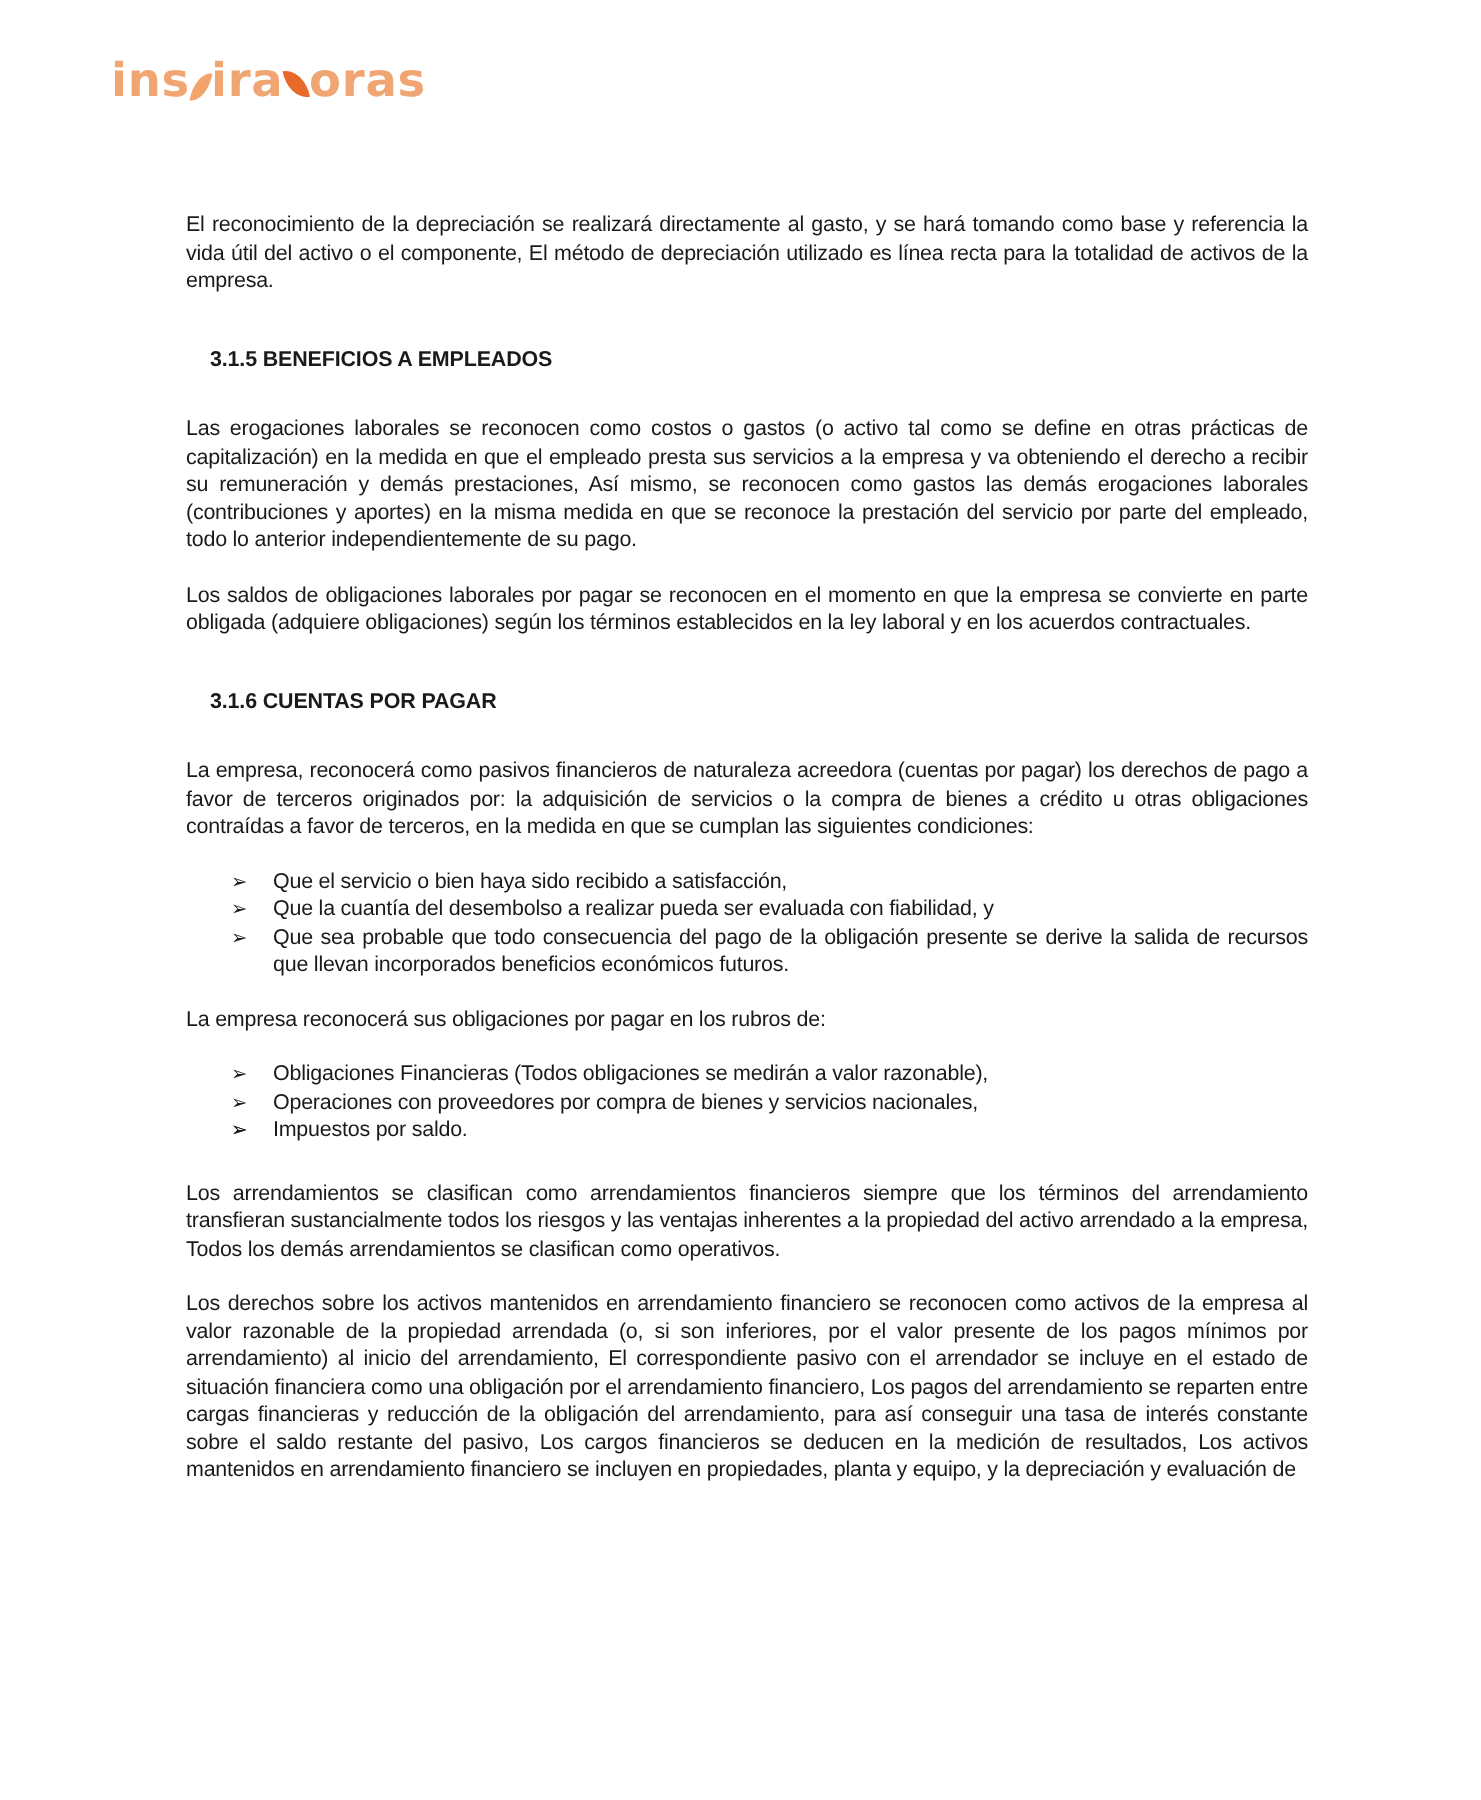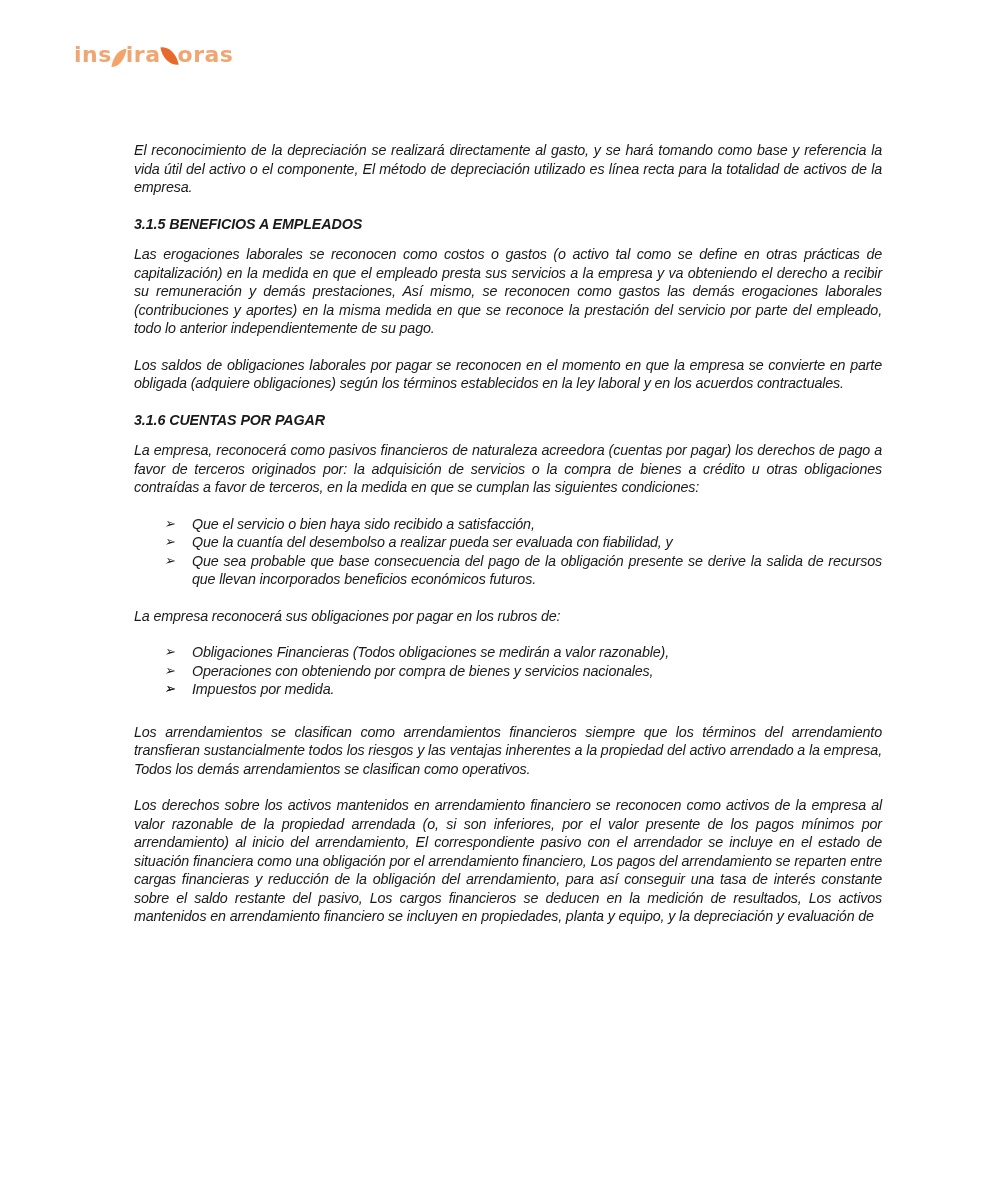--- a/index.html
+++ b/index.html
@@ -1,26 +1,26 @@
 <!DOCTYPE html>
 <html><head>
 <meta charset="utf-8">
 <style>
   html, body { margin: 0; padding: 0; background: #ffffff; }
   body { width: 987px; height: 1200px; position: relative; overflow: hidden;
          font-family: "Liberation Sans", sans-serif; color: #1a1a1a; }
   .logo { position: absolute; left: 74px; top: 34px; height: 40px;
-          font-family: "DejaVu Sans", sans-serif; font-weight: bold; font-size: 22px;
+          font-family: "DejaVu Sans", sans-serif; font-weight: bold; font-size: 31px;
           letter-spacing: 0.5px; color: #f0a672; display: flex; align-items: center; }
   .logo .leaf { display: inline-block; width: 15px; height: 20px; margin: 0 1px;
                 background: #e8692a; border-radius: 0 100% 0 100%; transform: rotate(-10deg); position: relative; top: 2px; }
   .logo .leaf.light { background: #f3a46b; border-radius: 100% 0 100% 0; transform: rotate(10deg); top: 4px; width: 12px; }
-  .content { position: absolute; left: 134px; top: 141px; width: 748px; font-style: italic; }
+  .content { position: absolute; left: 124px; top: 141px; width: 748px; }
   p { margin: 0; font-size: 14.3px; line-height: 18.5px; text-align: justify; letter-spacing: -0.15px; }
-  h2 { margin: 0; font-size: 14.3px; font-weight: bold; line-height: 18.5px; letter-spacing: -0.1px; }
+  h2 { margin: 16px; font-size: 14.3px; font-weight: bold; line-height: 18.5px; letter-spacing: -0.1px; }
   .gap-sm { height: 12px; }
   .gap-md { height: 18px; }
   ul { list-style: none; margin: 0; padding: 0 0 0 30px; }
   li { position: relative; padding-left: 28px; font-size: 14.3px; line-height: 18.5px; text-align: justify; letter-spacing: -0.15px; }
   li .bullet { position: absolute; left: 0; top: 0; font-size: 13px; }
 </style>
 </head>
 <body>
 
 <div class="logo">
@@ -42,30 +42,30 @@
   <p>Los saldos de obligaciones laborales por pagar se reconocen en el momento en que la empresa se convierte en parte obligada (adquiere obligaciones) según los términos establecidos en la ley laboral y en los acuerdos contractuales.</p>
   <div class="gap-md"></div>
 
   <h2>3.1.6 CUENTAS POR PAGAR</h2>
   <div class="gap-sm"></div>
   <p>La empresa, reconocerá como pasivos financieros de naturaleza acreedora (cuentas por pagar) los derechos de pago a favor de terceros originados por: la adquisición de servicios o la compra de bienes a crédito u otras obligaciones contraídas a favor de terceros, en la medida en que se cumplan las siguientes condiciones:</p>
   <div class="gap-md"></div>
   <ul>
     <li><span class="bullet">➢</span><span>Que el servicio o bien haya sido recibido a satisfacción,</span></li>
     <li><span class="bullet">➢</span><span>Que la cuantía del desembolso a realizar pueda ser evaluada con fiabilidad, y</span></li>
-    <li><span class="bullet">➢</span><span>Que sea probable que base consecuencia del pago de la obligación presente se derive la salida de recursos que llevan incorporados beneficios económicos futuros.</span></li>
+    <li><span class="bullet">➢</span><span>Que sea probable que todo consecuencia del pago de la obligación presente se derive la salida de recursos que llevan incorporados beneficios económicos futuros.</span></li>
   </ul>
   <div class="gap-md"></div>
   <p>La empresa reconocerá sus obligaciones por pagar en los rubros de:</p>
   <div class="gap-md"></div>
   <ul>
     <li><span class="bullet">➢</span><span>Obligaciones Financieras (Todos obligaciones se medirán a valor razonable),</span></li>
-    <li><span class="bullet">➢</span><span>Operaciones con obteniendo por compra de bienes y servicios nacionales,</span></li>
+    <li><span class="bullet">➢</span><span>Operaciones con proveedores por compra de bienes y servicios nacionales,</span></li>
     <li><span class="bullet">➢</span></li>
-    <li><span class="bullet">➢</span><span>Impuestos por medida.</span></li>
+    <li><span class="bullet">➢</span><span>Impuestos por saldo.</span></li>
   </ul>
   <div class="gap-sm"></div>
 
   <div class="gap-sm"></div>
   <p>Los arrendamientos se clasifican como arrendamientos financieros siempre que los términos del arrendamiento transfieran sustancialmente todos los riesgos y las ventajas inherentes a la propiedad del activo arrendado a la empresa, Todos los demás arrendamientos se clasifican como operativos.</p>
   <div class="gap-md"></div>
   <p>Los derechos sobre los activos mantenidos en arrendamiento financiero se reconocen como activos de la empresa al valor razonable de la propiedad arrendada (o, si son inferiores, por el valor presente de los pagos mínimos por arrendamiento) al inicio del arrendamiento, El correspondiente pasivo con el arrendador se incluye en el estado de situación financiera como una obligación por el arrendamiento financiero, Los pagos del arrendamiento se reparten entre cargas financieras y reducción de la obligación del arrendamiento, para así conseguir una tasa de interés constante sobre el saldo restante del pasivo, Los cargos financieros se deducen en la medición de resultados, Los activos mantenidos en arrendamiento financiero se incluyen en propiedades, planta y equipo, y la depreciación y evaluación de</p>
 </div>
 
 </body></html>

